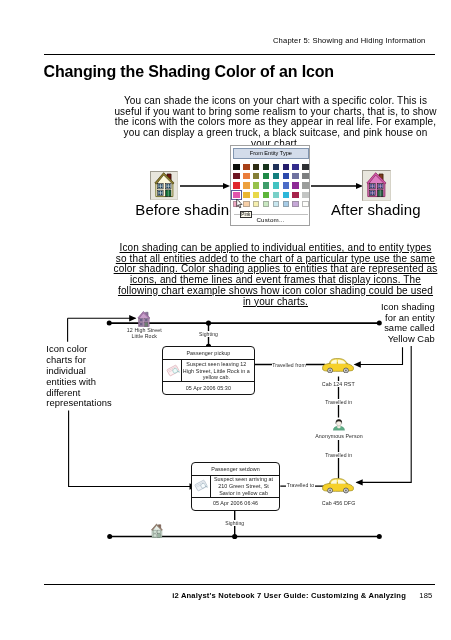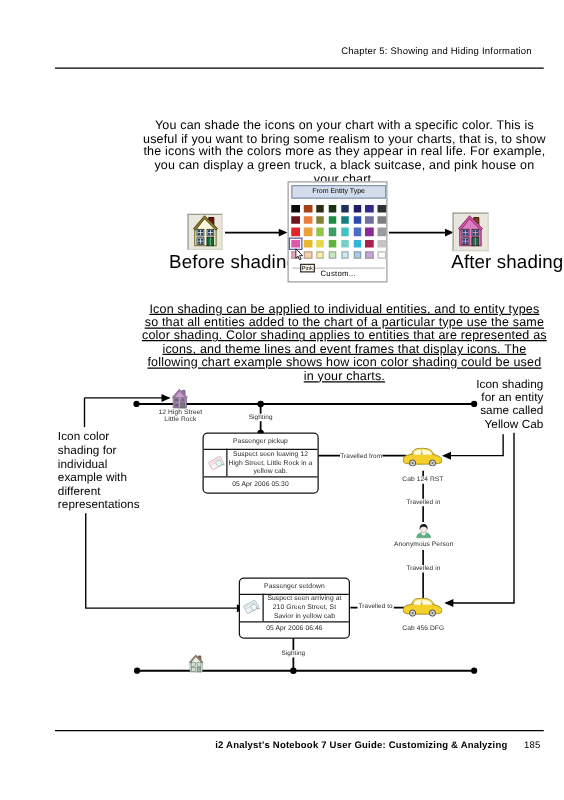--- a/index.html
+++ b/index.html
@@ -35,21 +35,21 @@
       border:0.8px solid #303030;font-size:4.6px;line-height:5.8px;color:#000;white-space:nowrap;text-align:center;}
   #palette-cursor{position:absolute;left:5.5px;top:51.8px;width:7px;height:11px;}
 
   .icon-box{position:absolute;background:#e8e6dd;border-top:1.1px solid #9e9b90;border-left:1.1px solid #9e9b90;
       border-right:1.1px solid #d6d3c8;border-bottom:1.1px solid #d6d3c8;box-sizing:border-box;}
   #box-before{left:149.6px;top:170.6px;width:28.2px;height:29.6px;}
   #box-after{left:361.9px;top:170.3px;width:29.3px;height:30.4px;}
   .icon-box svg{position:absolute;left:1.3px;top:0.5px;width:26px;height:27.5px;}
   .fig-label{position:absolute;font-size:15px;line-height:11px;color:#000;white-space:nowrap;letter-spacing:0.1px;}
   #label-before{left:135.3px;top:203.6px;}
-  #label-after{left:361px;top:203.6px;}
+  #label-after{left:331px;top:203.6px;}
   .figarrow{position:absolute;height:10px;}
   #arrow1{left:179.7px;top:181.2px;width:50px;}
   #arrow2{left:310.8px;top:181.2px;width:52px;}
 
   
   #fig2{position:absolute;left:0;top:300px;width:451px;height:260px;}
   #fig2 svg.lines{position:absolute;left:0;top:0;width:451px;height:260px;overflow:visible;}
   .note{position:absolute;font-size:9.4px;line-height:10.8px;color:#000;letter-spacing:0.05px;}
   #note-left{left:46.3px;top:44.4px;width:62px;}
   #note-right{right:16.3px;top:1.8px;width:60px;text-align:right;}
@@ -90,20 +90,21 @@
   .evframe .ev-icon{left:2.5px;top:14.5px;width:14px;height:17px;}
   .evframe .ev-desc{left:19.5px;right:3.5px;top:13.6px;}
   .evframe .ev-date{top:37.6px;}
 </style>
 </head>
 <body>
 
 <div class="page" data-name="document-page">
   <div class="rule" id="hdr-rule" data-name="header-rule"></div>
   <div id="chapter" data-name="chapter-header">Chapter 5: Showing and Hiding Information</div>
+  <h1 id="title" data-name="page-title">Changing the Shading Color of an Icon</h1>
   <div class="para" id="p1" data-name="intro-paragraph">You can shade the icons on your chart with a specific color. This is useful if you want to bring some realism to your charts, that is, to show the icons with the colors more as they appear in real life. For example, you can display a green truck, a black suitcase, and pink house on your chart.</div>
   <div class="para" id="p2" data-name="body-paragraph">Icon shading can be applied to individual entities, and to entity types so that all entities added to the chart of a particular type use the same color shading. Color shading applies to entities that are represented as icons, and theme lines and event frames that display icons. The following chart example shows how icon color shading could be used in your charts.</div>
   <div id="fig1" data-name="figure-shading-example">
     <div class="icon-box" id="box-before" data-name="before-shading-icon-box">
       <svg viewBox="0 0 28 30" data-name="house-icon-unshaded">
         <g>
           <path d="M16.2 2.2 L20.6 2.2 L20.6 11.0 L16.2 11.0 Z" fill="#6d170f" stroke="#2e0a05" stroke-width="0.85" stroke-linejoin="round"></path>
           <path d="M12.5 1.6 L22.6 11.6 L22.6 26.8 L4.0 26.8 L4.0 11.6 Z" fill="#fbf8dc" stroke="#6f6b20" stroke-width="1.0" stroke-linejoin="round"></path>
           <path d="M12.5 0.7 L23.9 11.9 L22.4 13.2 L12.5 3.3 L4.7 13.2 L2.9 11.9 Z" fill="#8d7d2c" stroke="#4a4114" stroke-width="0.8" stroke-linejoin="round"></path>
           <rect x="5.9" y="12.5" width="6.1" height="5.8" fill="#fcfcfc" stroke="#1e1e1e" stroke-width="0.7"></rect>
@@ -245,21 +246,21 @@
         <circle cx="109.2" cy="23.1" r="2.5" data-name="node-theme-top-start"></circle>
         <circle cx="379.3" cy="23.1" r="2.5" data-name="node-theme-top-end"></circle>
         <circle cx="208.5" cy="23.1" r="2.6" data-name="node-sighting-top-upper"></circle>
         <circle cx="208.5" cy="46.3" r="2.6" data-name="node-sighting-top-lower"></circle>
         <circle cx="109.7" cy="236.5" r="2.5" data-name="node-theme-bottom-start"></circle>
         <circle cx="379.3" cy="236.5" r="2.5" data-name="node-theme-bottom-end"></circle>
         <circle cx="234.7" cy="236.5" r="2.6" data-name="node-sighting-bottom"></circle>
       </g>
     </svg>
 
-    <div class="note" id="note-left" data-name="left-annotation">Icon color shading for individual example with different representations</div>
+    <div class="note" id="note-left" data-name="left-annotation">Icon color charts for individual entities with different representations</div>
     <div class="note" id="note-right" data-name="right-annotation">Icon shading for an entity same called Yellow Cab</div>
 
     <svg id="chart-house-top" data-name="house-icon-purple" viewBox="0 0 28 30">
       <g>
         <path d="M16.2 2.2 L20.6 2.2 L20.6 11.0 L16.2 11.0 Z" fill="#8e7aa0" stroke="#5d4a6e" stroke-width="0.85" stroke-linejoin="round"></path>
         <path d="M12.5 1.6 L22.6 11.6 L22.6 26.8 L4.0 26.8 L4.0 11.6 Z" fill="#c99ecb" stroke="#7b5a84" stroke-width="1.0" stroke-linejoin="round"></path>
         <path d="M12.5 0.7 L23.9 11.9 L22.4 13.2 L12.5 3.3 L4.7 13.2 L2.9 11.9 Z" fill="#b07fb4" stroke="#7b5a84" stroke-width="0.8" stroke-linejoin="round"></path>
         <rect x="5.9" y="12.5" width="6.1" height="5.8" fill="#d9bcd9" stroke="#5a4a5e" stroke-width="0.7"></rect>
         <rect x="6.6" y="13.2" width="4.7" height="4.4" fill="#6e5f87"></rect>
         <rect x="14.7" y="12.5" width="5.9" height="5.8" fill="#d9bcd9" stroke="#5a4a5e" stroke-width="0.7"></rect>

